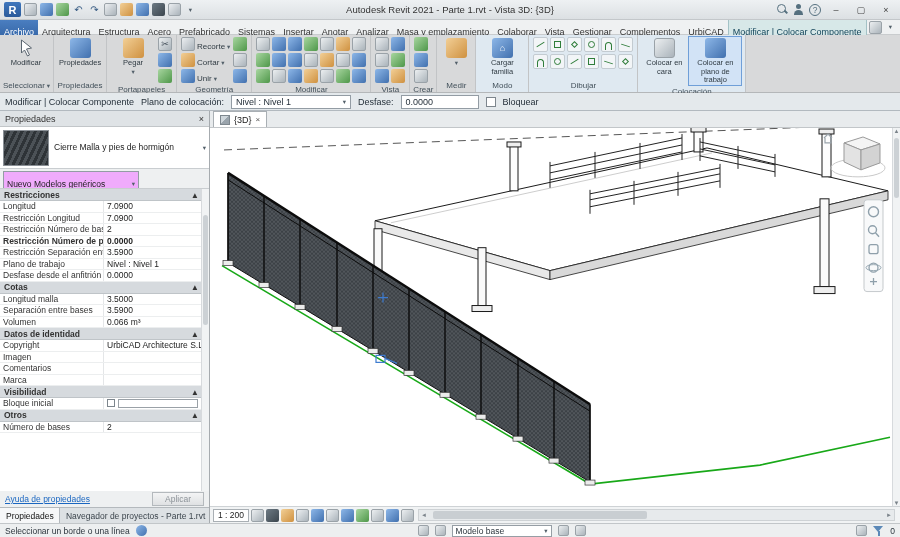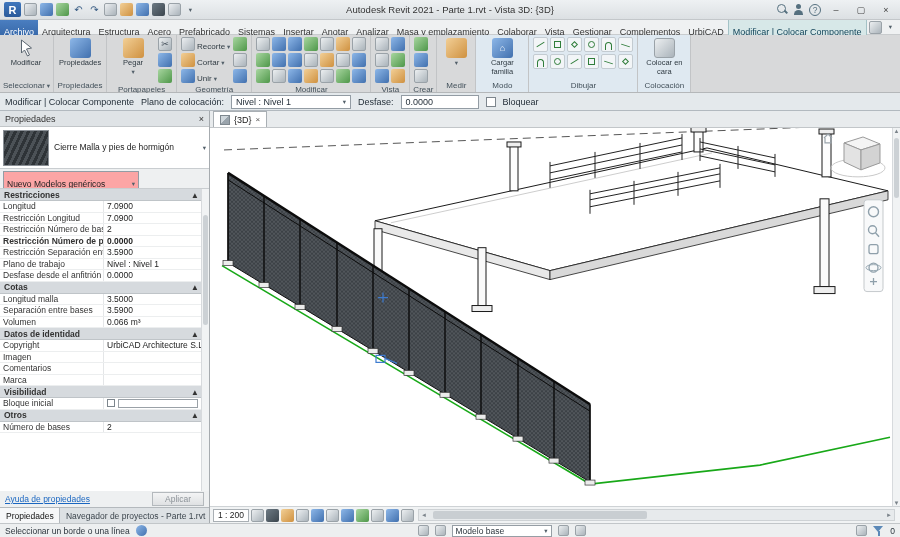--- a/index.html
+++ b/index.html
@@ -66,21 +66,21 @@
   .obox{background:#fff;border:1px solid #939ca4;height:14px;display:flex;align-items:center;gap:4px;padding:0 4px;}
   .chk{width:10px;height:10px;border:1px solid #7d868d;background:#fff;}
 
   
   .props{position:absolute;left:0;top:111px;width:210px;bottom:14px;background:#eef0f1;border-right:1px solid #a6abaf;display:flex;flex-direction:column;font-size:8.5px;}
   .phead{height:16px;background:#dfe3e6;border-bottom:1px solid #c2c6c9;display:flex;align-items:center;justify-content:space-between;padding:0 5px;font-size:9px;color:#333;}
   .preview{height:42px;background:#fff;border-bottom:1px solid #c9cdd0;display:flex;align-items:center;gap:5px;padding:2px 3px;}
   .thumb{width:46px;height:36px;border:1px solid #8a9096;background:repeating-linear-gradient(115deg,#4c5257 0 3px,#2e3337 3px 6px);}
   .fam-name{flex:1;line-height:1.25;color:#222;}
   .selrow{height:19px;display:flex;gap:3px;padding:2px 3px;background:#eef0f1;}
-  .typesel{flex:1;background:#fca5a5;border:1px solid #939ca4;display:flex;align-items:center;justify-content:space-between;padding:12px 3px;}
+  .typesel{flex:1;background:#f0abfc;border:1px solid #939ca4;display:flex;align-items:center;justify-content:space-between;padding:12px 3px;}
   .edittype{width:64px;display:flex;align-items:center;gap:3px;background:linear-gradient(#f6f7f8,#dfe2e5);border:1px solid #a5acb2;padding:0 3px;margin-top:39px;}
   .gridwrap{flex:1;position:relative;background:#fff;border-top:1px solid #c9cdd0;overflow:hidden;}
   .pgrid{margin-right:8px;}
   .sec{height:12px;background:#d6dade;border-bottom:1px solid #bfc4c8;display:flex;align-items:center;justify-content:space-between;padding:0 4px;font-weight:bold;color:#333;}
   .prow{height:11.5px;display:flex;border-bottom:1px solid #eceeef;}
   .prow .lbl{width:104px;padding:0 3px;border-right:1px solid #e4e6e8;white-space:nowrap;overflow:hidden;color:#333;}
   .prow .val{flex:1;padding:0 3px;white-space:nowrap;overflow:hidden;color:#222;display:flex;align-items:center;gap:3px;text-align:right;}
   .prow.bold .lbl,.prow.bold .val{font-weight:bold;}
   .cbx{width:8px;height:8px;border:1px solid #7d868d;background:#fff;flex:none;}
   .valframe{flex:1;height:9px;border:1px solid #9aa1a7;}
@@ -356,20 +356,24 @@
         <span>Dibujar</span>
       </div>
   </div>
 
   <div class="panel ctx">
     <div class="pc">
       <div class="bigbtn">
         <span class="bi i-gy"></span>
         <span>Colocar en cara</span>
       </div>
+      <div class="bigbtn on" style="width:52px">
+        <span class="bi i-b"></span>
+        <span>Colocar en plano de trabajo</span>
+      </div>
     </div>
     <div class="plabel">
         <span>Colocación</span>
       </div>
   </div>
 
 </div>
 
 <div class="optionbar">
   <span>Modificar | Colocar Componente</span>

